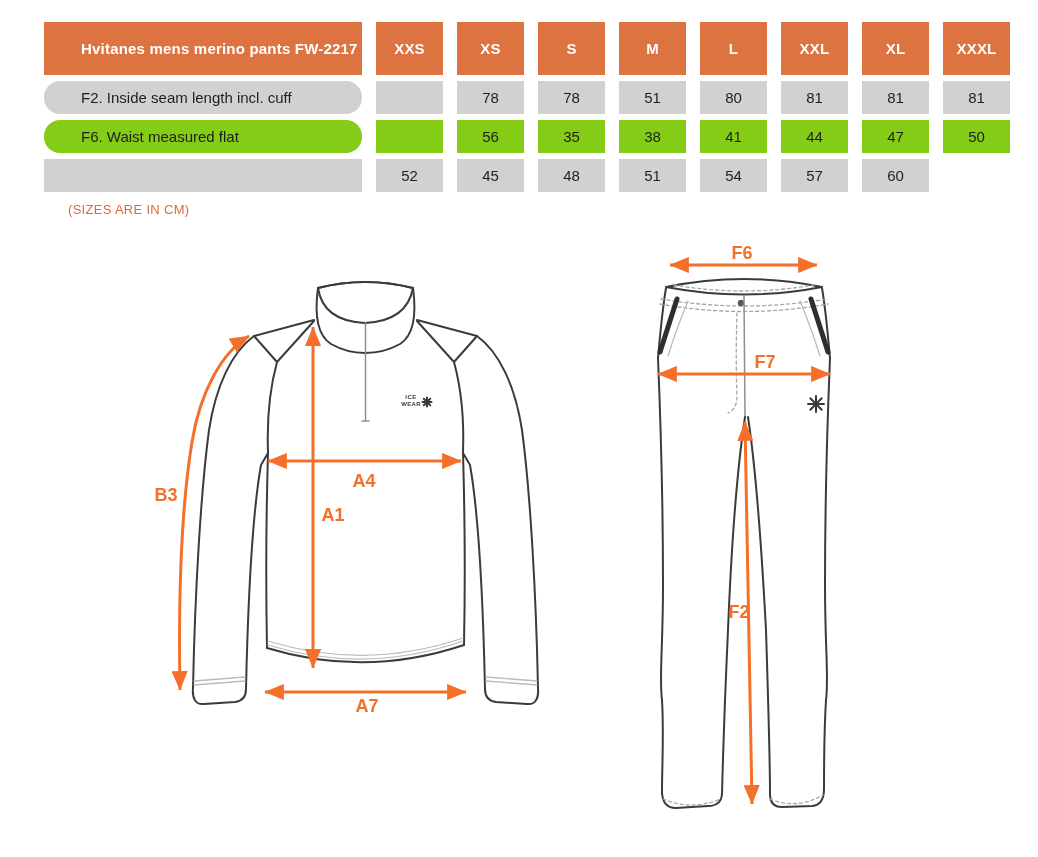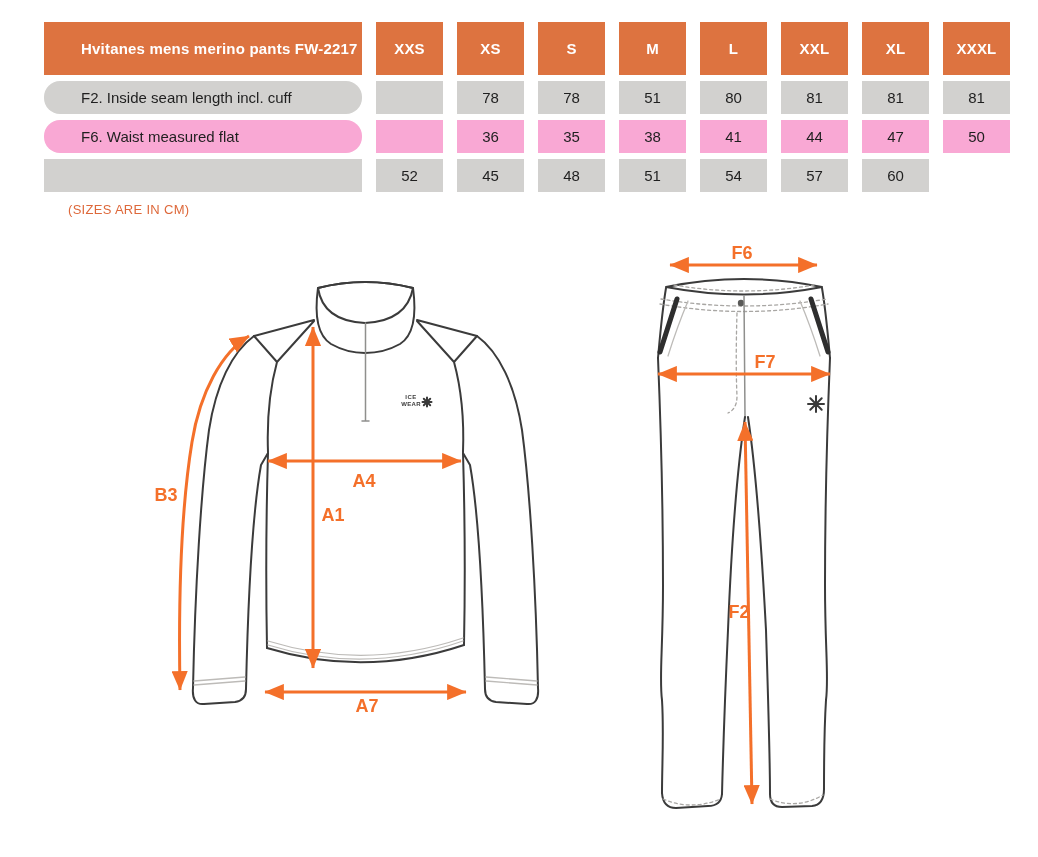--- a/index.html
+++ b/index.html
@@ -18,21 +18,21 @@
   .cell{
     display:flex;align-items:center;justify-content:center;
     font-size:15px;color:#1f1f1f;white-space:nowrap;margin-left:9px;
   }
   .cell.head{
     background:#DD7340;color:#ffffff;font-weight:600;letter-spacing:.2px;
   }
   .cell.title{justify-content:flex-start;padding-left:37px;}
   .cell.label{justify-content:flex-start;padding-left:37px;border-radius:16px;}
   .rowa{background:#D2D1CF;}
-  .rowb{background:#f9a8d4;}
+  .rowb{background:#84cc16;}
   
   .cm-note{
     position:absolute;left:68px;top:202px;
     color:#DE683A;font-size:13px;font-weight:500;letter-spacing:.3px;
   }
   
   .diagram-svg{position:absolute;left:0;top:230px;}
   .outline{fill:none;stroke:#3B3B3B;stroke-width:2;stroke-linecap:round;stroke-linejoin:round;}
   .stitch{fill:none;stroke:#BDBBB8;stroke-width:1.3;stroke-linecap:round;}
   .dashed{fill:none;stroke:#A8A6A3;stroke-width:1.3;stroke-dasharray:3 3;stroke-linecap:round;}
@@ -62,21 +62,21 @@
   <div class="cell rowa">78</div>
   <div class="cell rowa">78</div>
   <div class="cell rowa">51</div>
   <div class="cell rowa">80</div>
   <div class="cell rowa">81</div>
   <div class="cell rowa">81</div>
   <div class="cell rowa">81</div>
 
   <div class="cell label rowb">F6. Waist measured flat</div>
   <div class="cell rowb"></div>
-  <div class="cell rowb">36</div>
+  <div class="cell rowb">56</div>
   <div class="cell rowb">35</div>
   <div class="cell rowb">38</div>
   <div class="cell rowb">41</div>
   <div class="cell rowb">44</div>
   <div class="cell rowb">47</div>
   <div class="cell rowb">50</div>
 
   <div class="cell rowa"></div>
   <div class="cell rowa">52</div>
   <div class="cell rowa">45</div>

